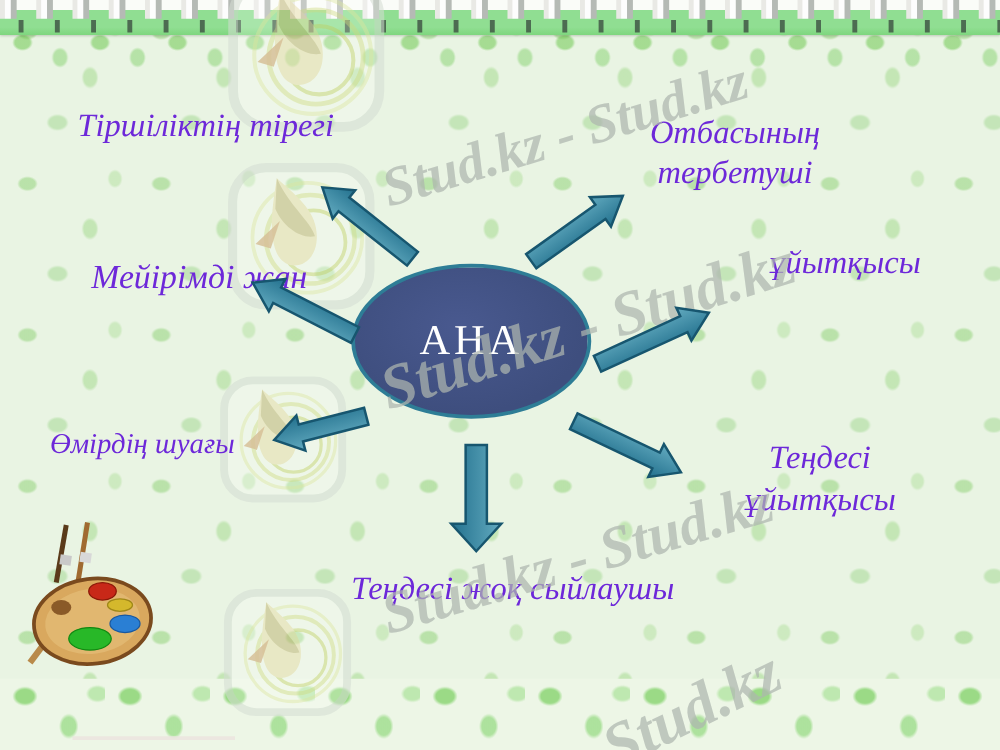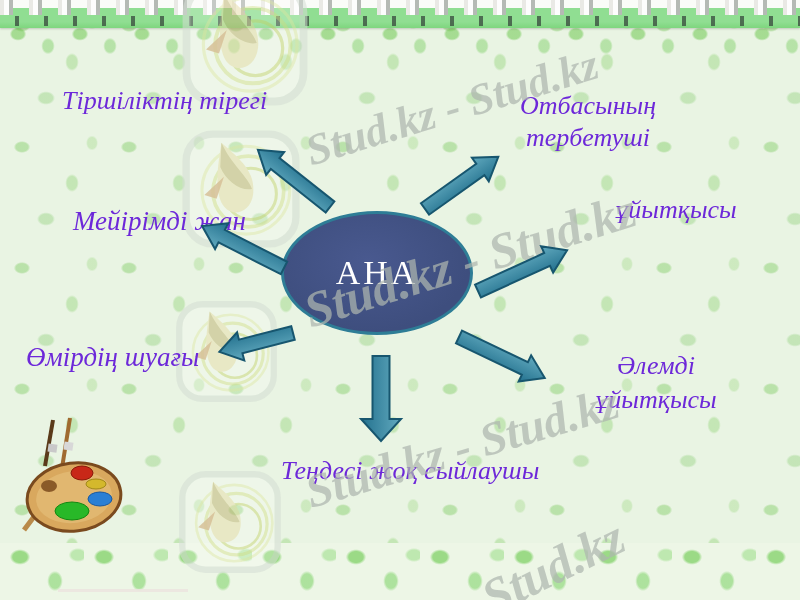--- a/index.html
+++ b/index.html
@@ -65,21 +65,21 @@
   .label{
     position:absolute; color:#6d28d9; font-size:26px; line-height:1.22;
     white-space:nowrap;
     font-style:italic;
   }
   .label.centered{ text-align:center; white-space:normal; }
   .lbl-tirshilik{ left:62px;  top:85px;  }
   .lbl-otbasy   { left:490px; top:90px;  width:196px; }
   .lbl-meyirimdi{ left:26px;  top:205px; font-size:27px;margin-left:47px; }
   .lbl-zharyk   { left:577px; top:194px; width:198px; }
-  .lbl-omirdin  { left:26px;  top:341px; font-size:27px; }
+  .lbl-omirdin  { left:40px;  top:341px; font-size:23px; }
   .lbl-alemdi   { left:557px; top:349px; width:198px; line-height:1.3; }
   .lbl-tendesi  { left:281px; top:455px; }
   
   .wm{
     position:absolute; color:rgba(173,181,175,.72);
     font-family:"Liberation Serif", serif; font-style:italic; font-weight:bold;
     white-space:nowrap; text-align:center; pointer-events:none;
   }
   .wm1{ left:272px; top:82px;  width:360px; font-size:44px; transform:rotate(-17deg); }
   .wm2{ left:263px; top:231px; width:414px; font-size:50px; transform:rotate(-17.5deg); }
@@ -150,21 +150,21 @@
   <div class="label lbl-meyirimdi">
     <span>Мейірімді жан</span>
   </div>
   <div class="label centered lbl-zharyk">
     <div>ұйытқысы</div>
   </div>
   <div class="label lbl-omirdin">
     <span>Өмірдің шуағы</span>
   </div>
   <div class="label centered lbl-alemdi">
-    <div>Әлемді</div>
+    <div>Теңдесі</div>
     <div>ұйытқысы</div>
   </div>
   <div class="label lbl-tendesi">
     <span>Теңдесі жоқ сыйлаушы</span>
   </div>
 
   <div class="wm wm1">Stud.kz - Stud.kz</div>
   <div class="wm wm2">Stud.kz - Stud.kz</div>
   <div class="wm wm3">Stud.kz - Stud.kz</div>
   <div class="wm wm4">Stud.kz</div>

